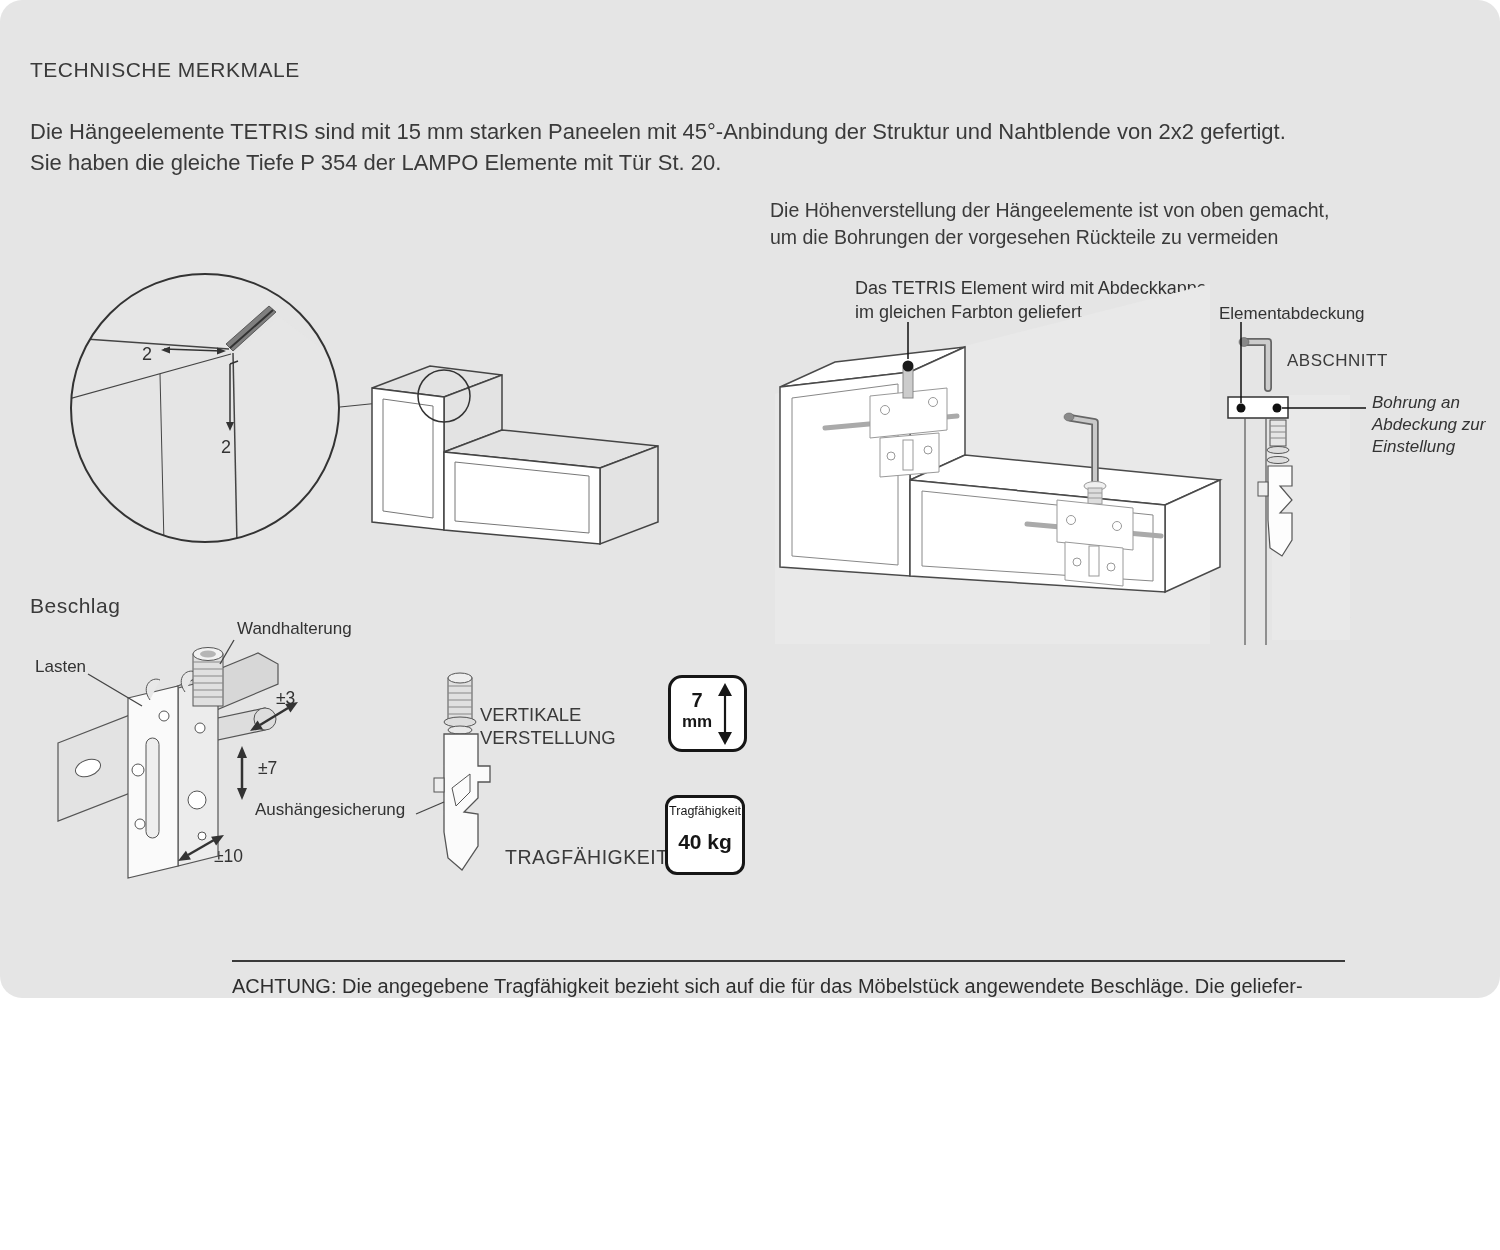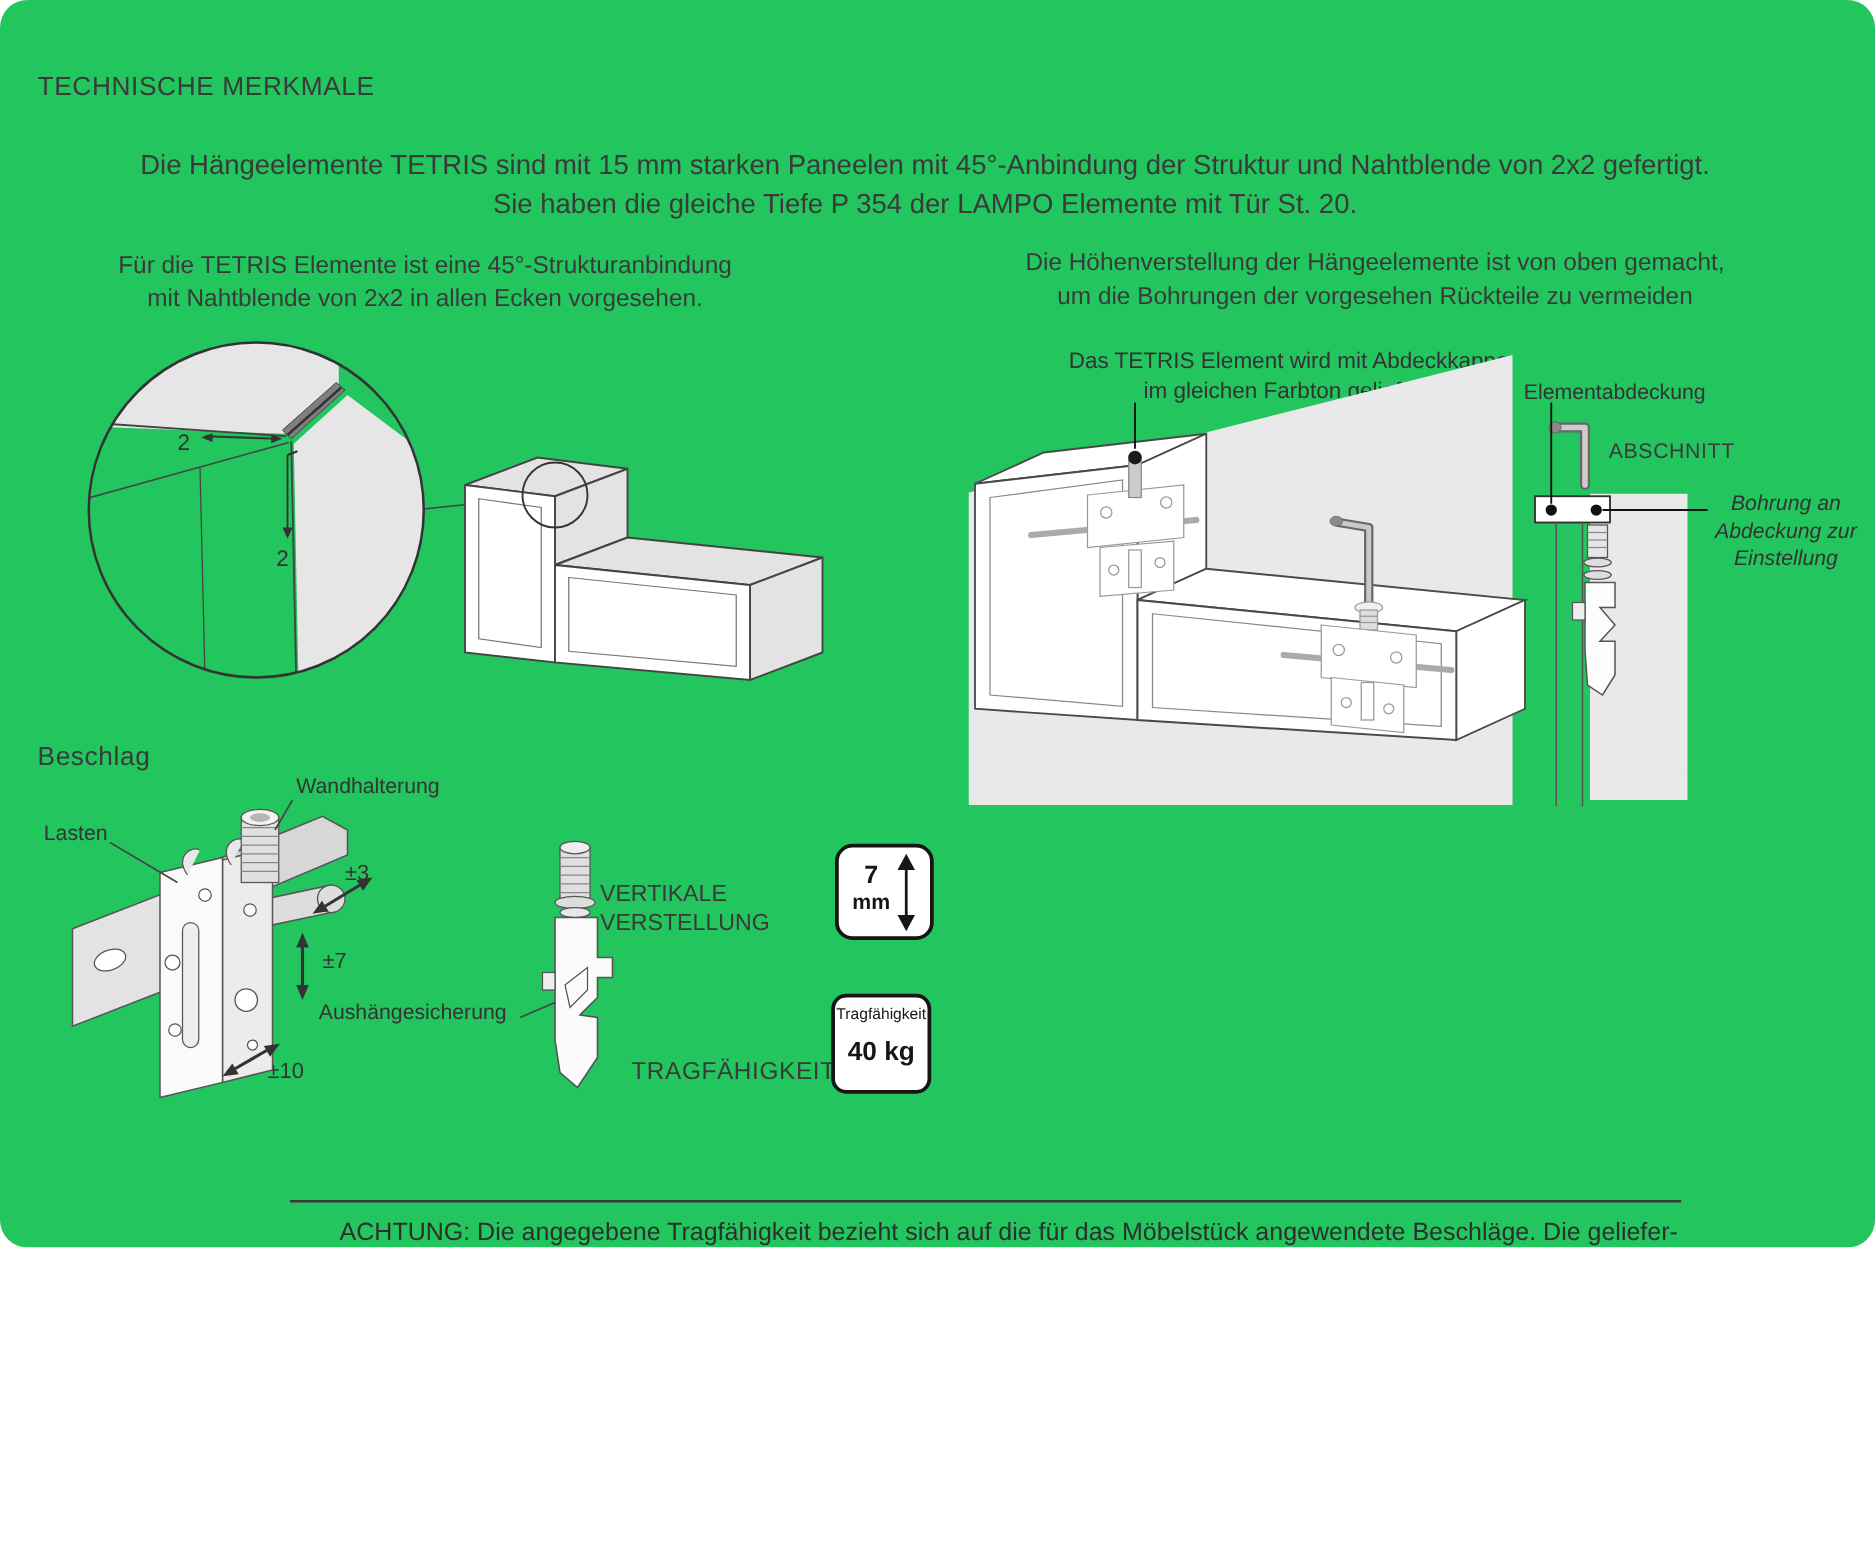--- a/index.html
+++ b/index.html
@@ -1,19 +1,19 @@
 <!DOCTYPE html>
 <html><head>
 <meta charset="utf-8">
 <style>
   html,body{margin:0;padding:0;background:#fff;}
-  #page{position:relative;width:1500px;height:998px;background:#22c55e;overflow:hidden;
+  #page{position:relative;width:1500px;height:998px;background:#e5e5e5;overflow:hidden;
         font-family:"Liberation Sans", sans-serif;color:#343434;border-radius:22px;}
   .abs{position:absolute;}
-  .pre{white-space:pre-line;text-align:center;}
+  .pre{white-space:pre-line;}
   .title{font-size:21px;letter-spacing:.5px;color:#3a3a3a;}
   .intro{font-size:22px;line-height:31px;color:#3a3a3a;}
   .cap{font-size:19.5px;line-height:27px;color:#3a3a3a;}
   .lbl{font-size:17px;color:#333;}
   .pm{font-size:17.5px;color:#333;}
   .callout{font-size:18px;line-height:24px;color:#333;}
   .bigcap{font-size:19.5px;letter-spacing:.5px;color:#3a3a3a;}
   .secthead{font-size:17px;letter-spacing:.5px;color:#3a3a3a;}
   .rightlbl{font-size:18.5px;line-height:23px;color:#3a3a3a;text-align:left;}
   .rbox{border:3px solid #161616;border-radius:14px;background:#fff;box-sizing:border-box;}
@@ -23,22 +23,20 @@
 </style>
 </head>
 <body>
 
 <div id="page">
 
   <div class="abs title" style="left:30px;top:58px;">TECHNISCHE MERKMALE</div>
   <div class="abs intro pre" style="left:30px;top:116px;width:1420px;">Die Hängeelemente TETRIS sind mit 15 mm starken Paneelen mit 45°-Anbindung der Struktur und Nahtblende von 2x2 gefertigt.
 Sie haben die gleiche Tiefe P 354 der LAMPO Elemente mit Tür St. 20.</div>
 
-  <div class="abs cap pre" style="left:30px;top:199px;width:620px;">Für die TETRIS Elemente ist eine 45°-Strukturanbindung
-mit Nahtblende von 2x2 in allen Ecken vorgesehen.</div>
   <div class="abs cap pre" style="left:770px;top:197px;width:660px;">Die Höhenverstellung der Hängeelemente ist von oben gemacht,
 um die Bohrungen der vorgesehen Rückteile zu vermeiden</div>
 
   <svg class="abs" style="left:40px;top:260px;" width="620" height="300" viewBox="0 0 620 300">
     <defs>
         <clipPath id="cclip">
           <circle cx="165" cy="148" r="134"></circle>
         </clipPath>
       </defs>
     <g clip-path="url(#cclip)">

